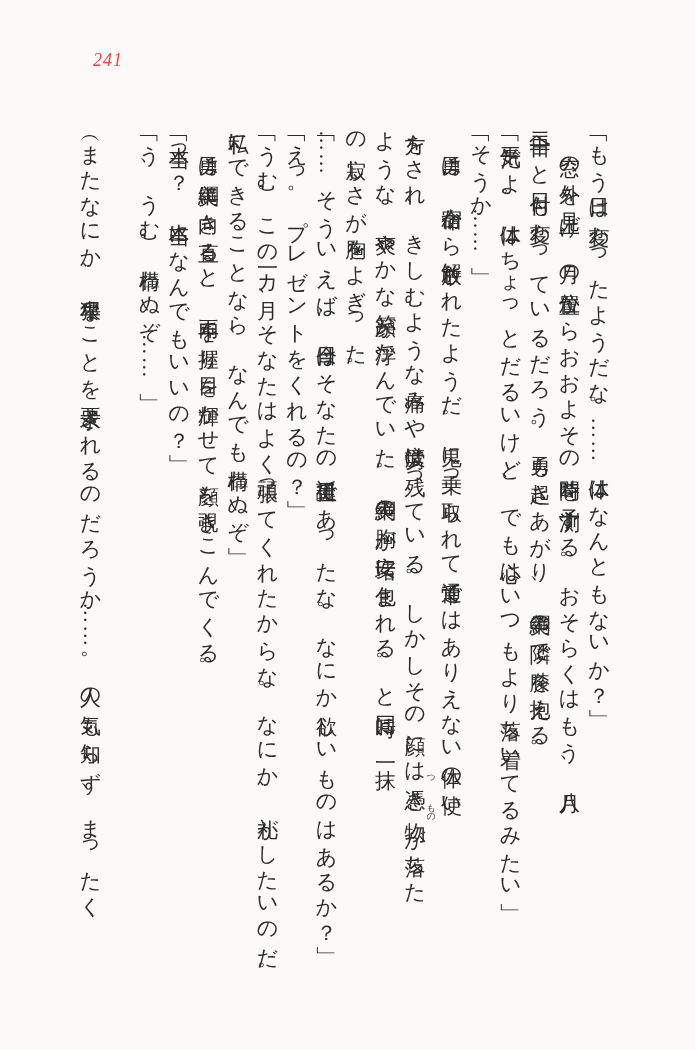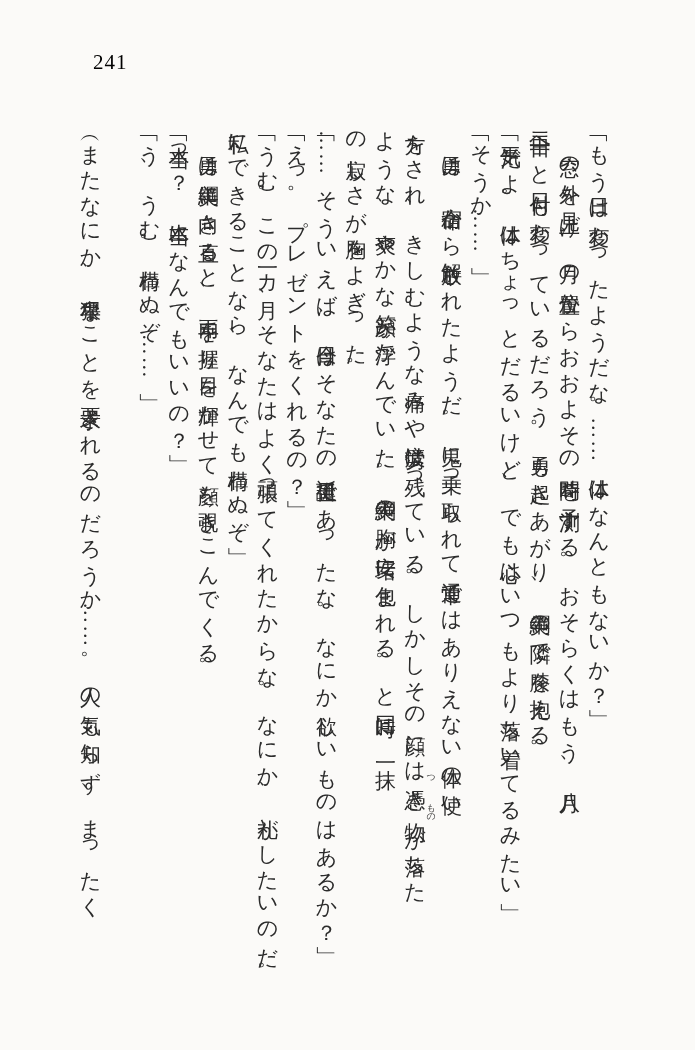--- a/index.html
+++ b/index.html
@@ -12,23 +12,24 @@
     width: 695px;
     height: 1050px;
     background: #fbfaf8;
     overflow: hidden;
     font-family: "Liberation Serif", "DejaVu Serif", serif;
   }
   .page-number {
     position: absolute;
     left: 93px;
     top: 50px;
-    font-size: 21px;
+    font-size: 18px;
+    font-style: italic;
     letter-spacing: 1px;
-    color: #000000;
+    color: #ef4444;
   }
   .text-block {
     position: absolute;
     top: 117px;
     right: 82px;
     height: 930px;
     writing-mode: vertical-rl;
     text-orientation: mixed;
     font-size: 21px;
     line-height: 29.5px;

